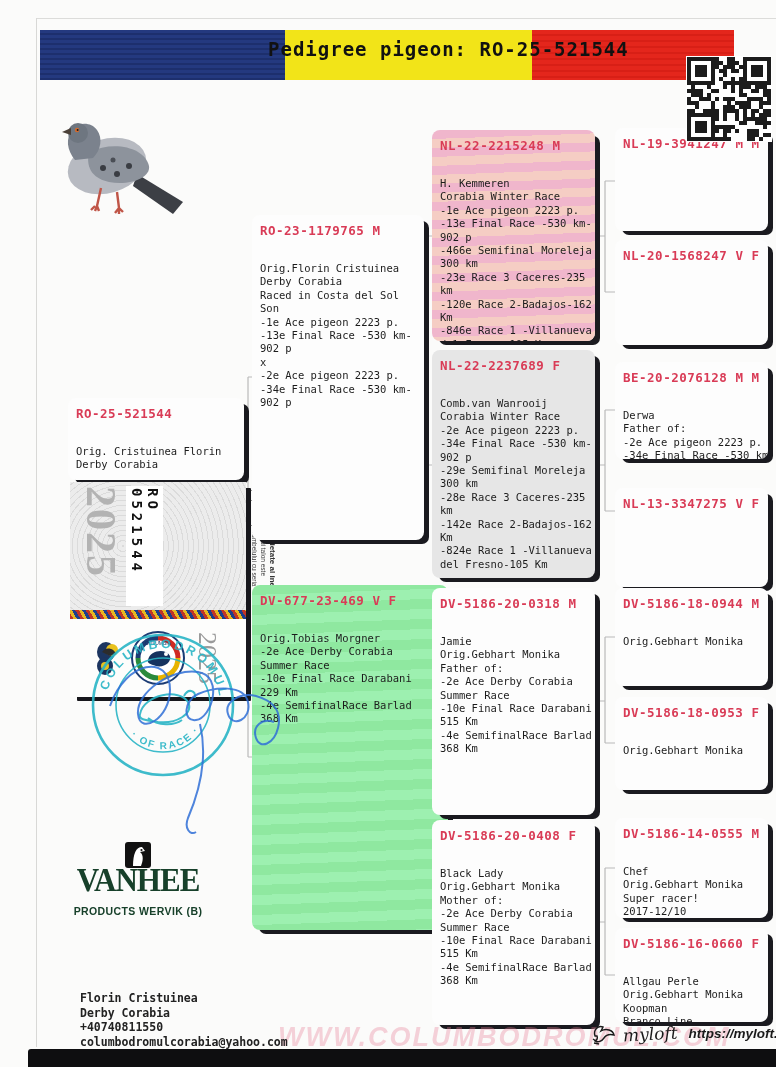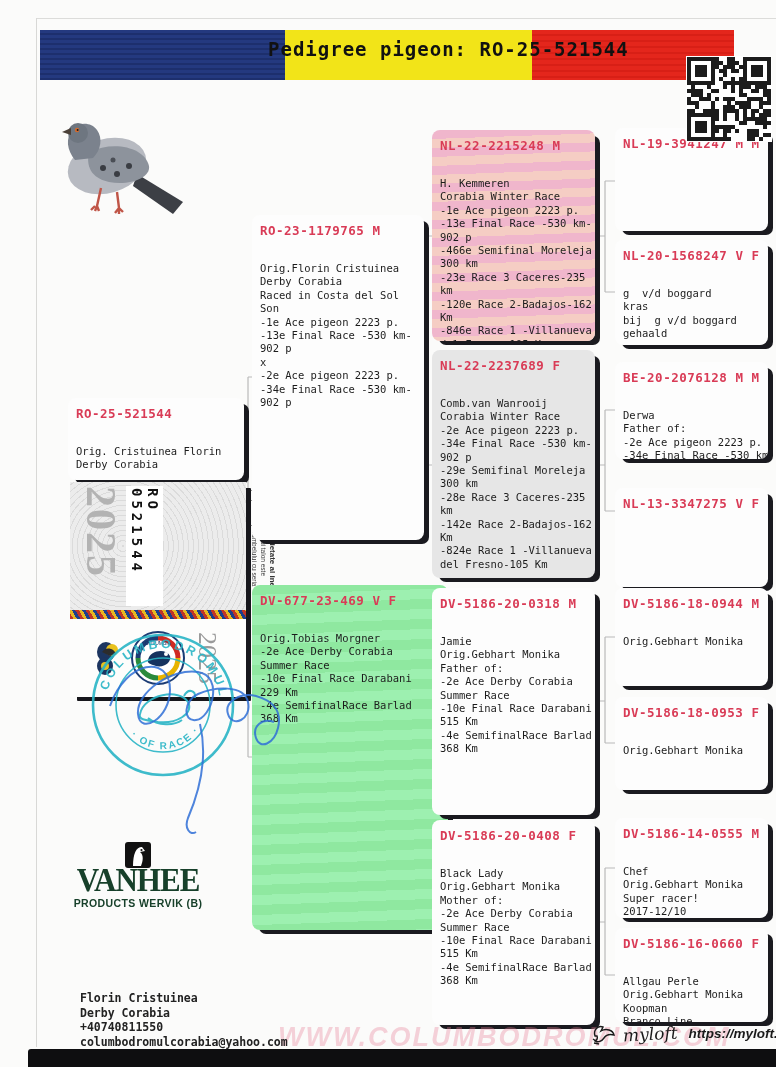--- a/index.html
+++ b/index.html
@@ -65,21 +65,21 @@
   .tag-logos{height:78px;background:#fdfdfc;display:flex;align-items:center;justify-content:center;gap:8px;}
   .tag-year2{writing-mode:vertical-rl;font:26px/1 "Liberation Serif",serif;color:#9a9a9a;}
 
   .stamp{position:absolute;left:88px;top:630px;width:150px;height:150px;z-index:4;opacity:.9;}
   .signature{position:absolute;left:60px;top:618px;width:360px;height:230px;z-index:5;pointer-events:none;}
 
   
   .vanhee{position:absolute;left:56px;top:842px;width:164px;text-align:center;z-index:2;}
   .vanhee-icon{display:block;margin:0 auto -4px auto;}
   .vanhee-name{font:bold 31px/1 "Liberation Serif",serif;color:#17402a;letter-spacing:-1px;transform:scaleY(1.12);}
-  .vanhee-sub{font:bold 10.5px/1.3 "Liberation Sans",sans-serif;color:#17402a;letter-spacing:.4px;margin-top:2px;}
+  .vanhee-sub{font:bold 10.5px/1.3 "Liberation Sans",sans-serif;color:#17402a;letter-spacing:.4px;margin-top:10px;}
 
   
   .contact{position:absolute;left:80px;top:991px;z-index:7;font:bold 11.5px/14.5px "DejaVu Sans Mono",monospace;color:#222;}
   .watermark{position:absolute;left:278px;top:1024px;z-index:3;font:bold italic 27px/1 "Liberation Sans",sans-serif;
              color:rgba(231,125,150,.34);letter-spacing:2px;}
   .myloft{position:absolute;left:592px;top:1022px;z-index:7;display:flex;align-items:center;gap:5px;}
   .myloft-name{font:italic 17px/1 "DejaVu Serif",serif;transform:rotate(-3deg);color:#1a1a1a;}
   .myloft-url{font:bold italic 13.5px/1 "Liberation Sans",sans-serif;color:#1a1a1a;margin-left:6px;}
 </style>
 </head>
@@ -518,24 +518,20 @@
 515 Km
 -4e SemifinalRace Barlad
 368 Km</div>
 </div>
 
 <div class="card c-g4-0">
   <div class="card-ring"><span>NL-19-3941247</span> <span>M M</span></div>
 </div>
 <div class="card c-g4-1">
   <div class="card-ring"><span>NL-20-1568247</span> <span>V F</span></div>
-  <div class="card-body">g  v/d boggard
-kras
-bij  g v/d boggard
-gehaald</div>
 </div>
 <div class="card c-g4-2">
   <div class="card-ring"><span>BE-20-2076128</span> <span>M M</span></div>
   <div class="card-body">Derwa
 Father of:
 -2e Ace pigeon 2223 p.
 -34e Final Race -530 km-
 902 p
 -29e Semifinal Morele</div>
 </div>

